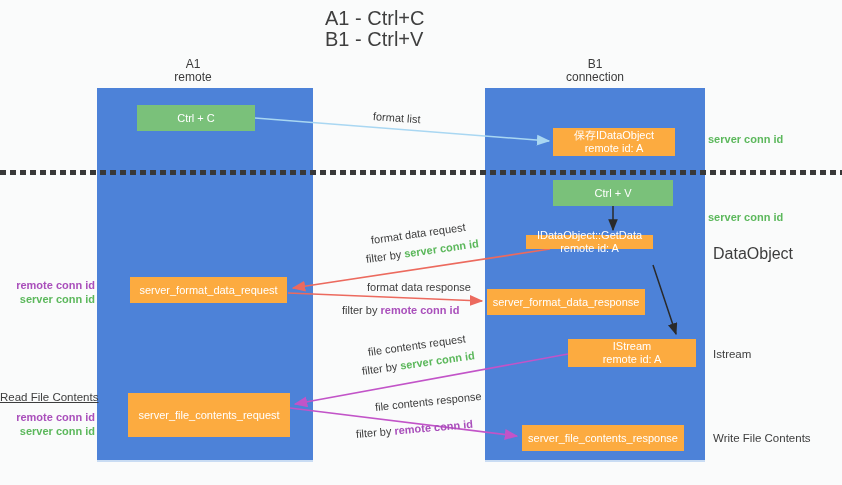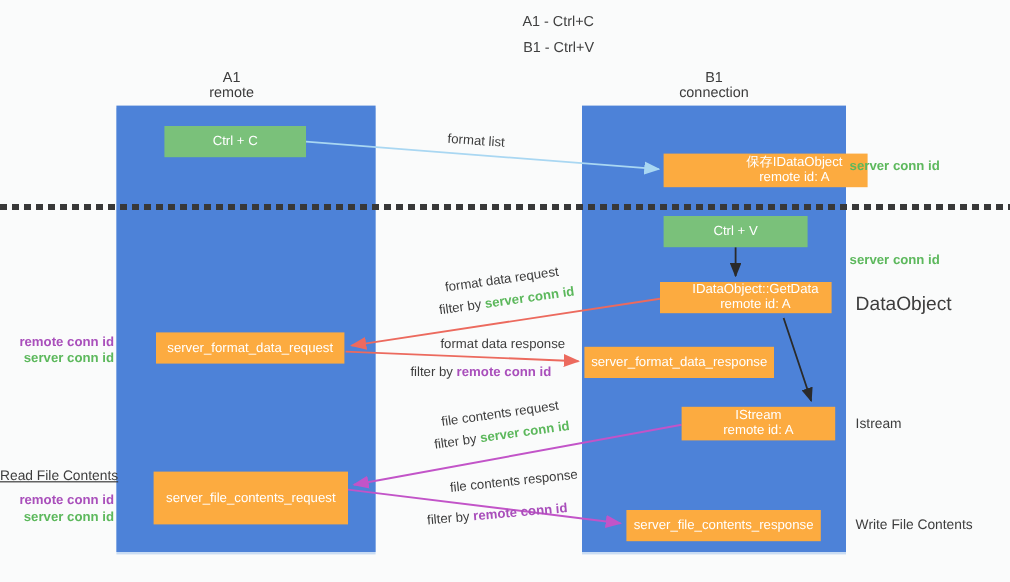--- a/index.html
+++ b/index.html
@@ -1,18 +1,18 @@
 <!DOCTYPE html>
 <html><head>
 <meta charset="utf-8">
 <style>
   html,body{margin:0;padding:0;}
   body{font-family:"Liberation Sans",sans-serif;background:#ffffff;}
   #stage{position:relative;width:842px;height:485px;background:#fafbfb;overflow:hidden;}
-  .title{position:absolute;left:325px;top:8px;width:170px;text-align:right;font-size:12px;line-height:21px;color:#3f3f3f;}
+  .title{position:absolute;left:325px;top:8px;width:170px;text-align:left;font-size:20px;line-height:21px;color:#3f3f3f;}
   .col-header{position:absolute;text-align:center;font-size:12px;line-height:13px;color:#3b3b3b;}
   .lane{position:absolute;top:88px;height:372px;background:#4d82d8;box-shadow:0 2px 0 #c9dcf3;}
   .dotted{position:absolute;left:0;top:170px;width:842px;height:5px;
           background:repeating-linear-gradient(90deg,#383838 0 6px,transparent 6px 10px);}
   svg.arrows{position:absolute;left:0;top:0;pointer-events:none;}
   .node{position:absolute;display:flex;flex-direction:column;justify-content:center;align-items:center;
         color:#fff;font-size:11px;line-height:13px;white-space:nowrap;text-align:center;}
   .g{background:#7ac17a;}
   .o{background:#fcab40;}
   .lbl{position:absolute;font-size:11px;color:#3d3d3d;white-space:nowrap;}
@@ -66,30 +66,30 @@
     <line x1="288" y1="293" x2="482" y2="301" stroke="#ec6a5e" stroke-width="1.6" marker-end="url(#m-red)"></line>
     <line x1="653" y1="265" x2="676" y2="334" stroke="#2a2a2a" stroke-width="1.5" marker-end="url(#m-black)"></line>
     <line x1="568" y1="354" x2="295" y2="404" stroke="#c254c8" stroke-width="1.6" marker-end="url(#m-mag)"></line>
     <line x1="290" y1="408" x2="517" y2="436" stroke="#c254c8" stroke-width="1.6" marker-end="url(#m-mag)"></line>
   </svg>
 
   <div class="node g" style="left:137px;top:105px;width:118px;height:26px;">
     <div>Ctrl + C</div>
   </div>
 
-  <div class="node o" style="left:553px;top:128px;width:122px;height:28px;padding-left:48px;">
+  <div class="node o" style="left:553px;top:128px;width:122px;height:28px;">
     <div>保存IDataObject</div>
     <div>remote id: A</div>
   </div>
 
   <div class="node g" style="left:553px;top:180px;width:120px;height:26px;">
     <div>Ctrl + V</div>
   </div>
 
-  <div class="node o" style="left:550px;top:235px;width:127px;height:26px;padding-left:16px;">
+  <div class="node o" style="left:526px;top:235px;width:127px;height:14px;">
     <div>IDataObject::GetData</div>
     <div>remote id: A</div>
   </div>
 
   <div class="node o" style="left:487px;top:289px;width:158px;height:26px;">
     <div>server_format_data_response</div>
   </div>
 
   <div class="node o" style="left:130px;top:277px;width:157px;height:26px;">
     <div>server_format_data_request</div>

